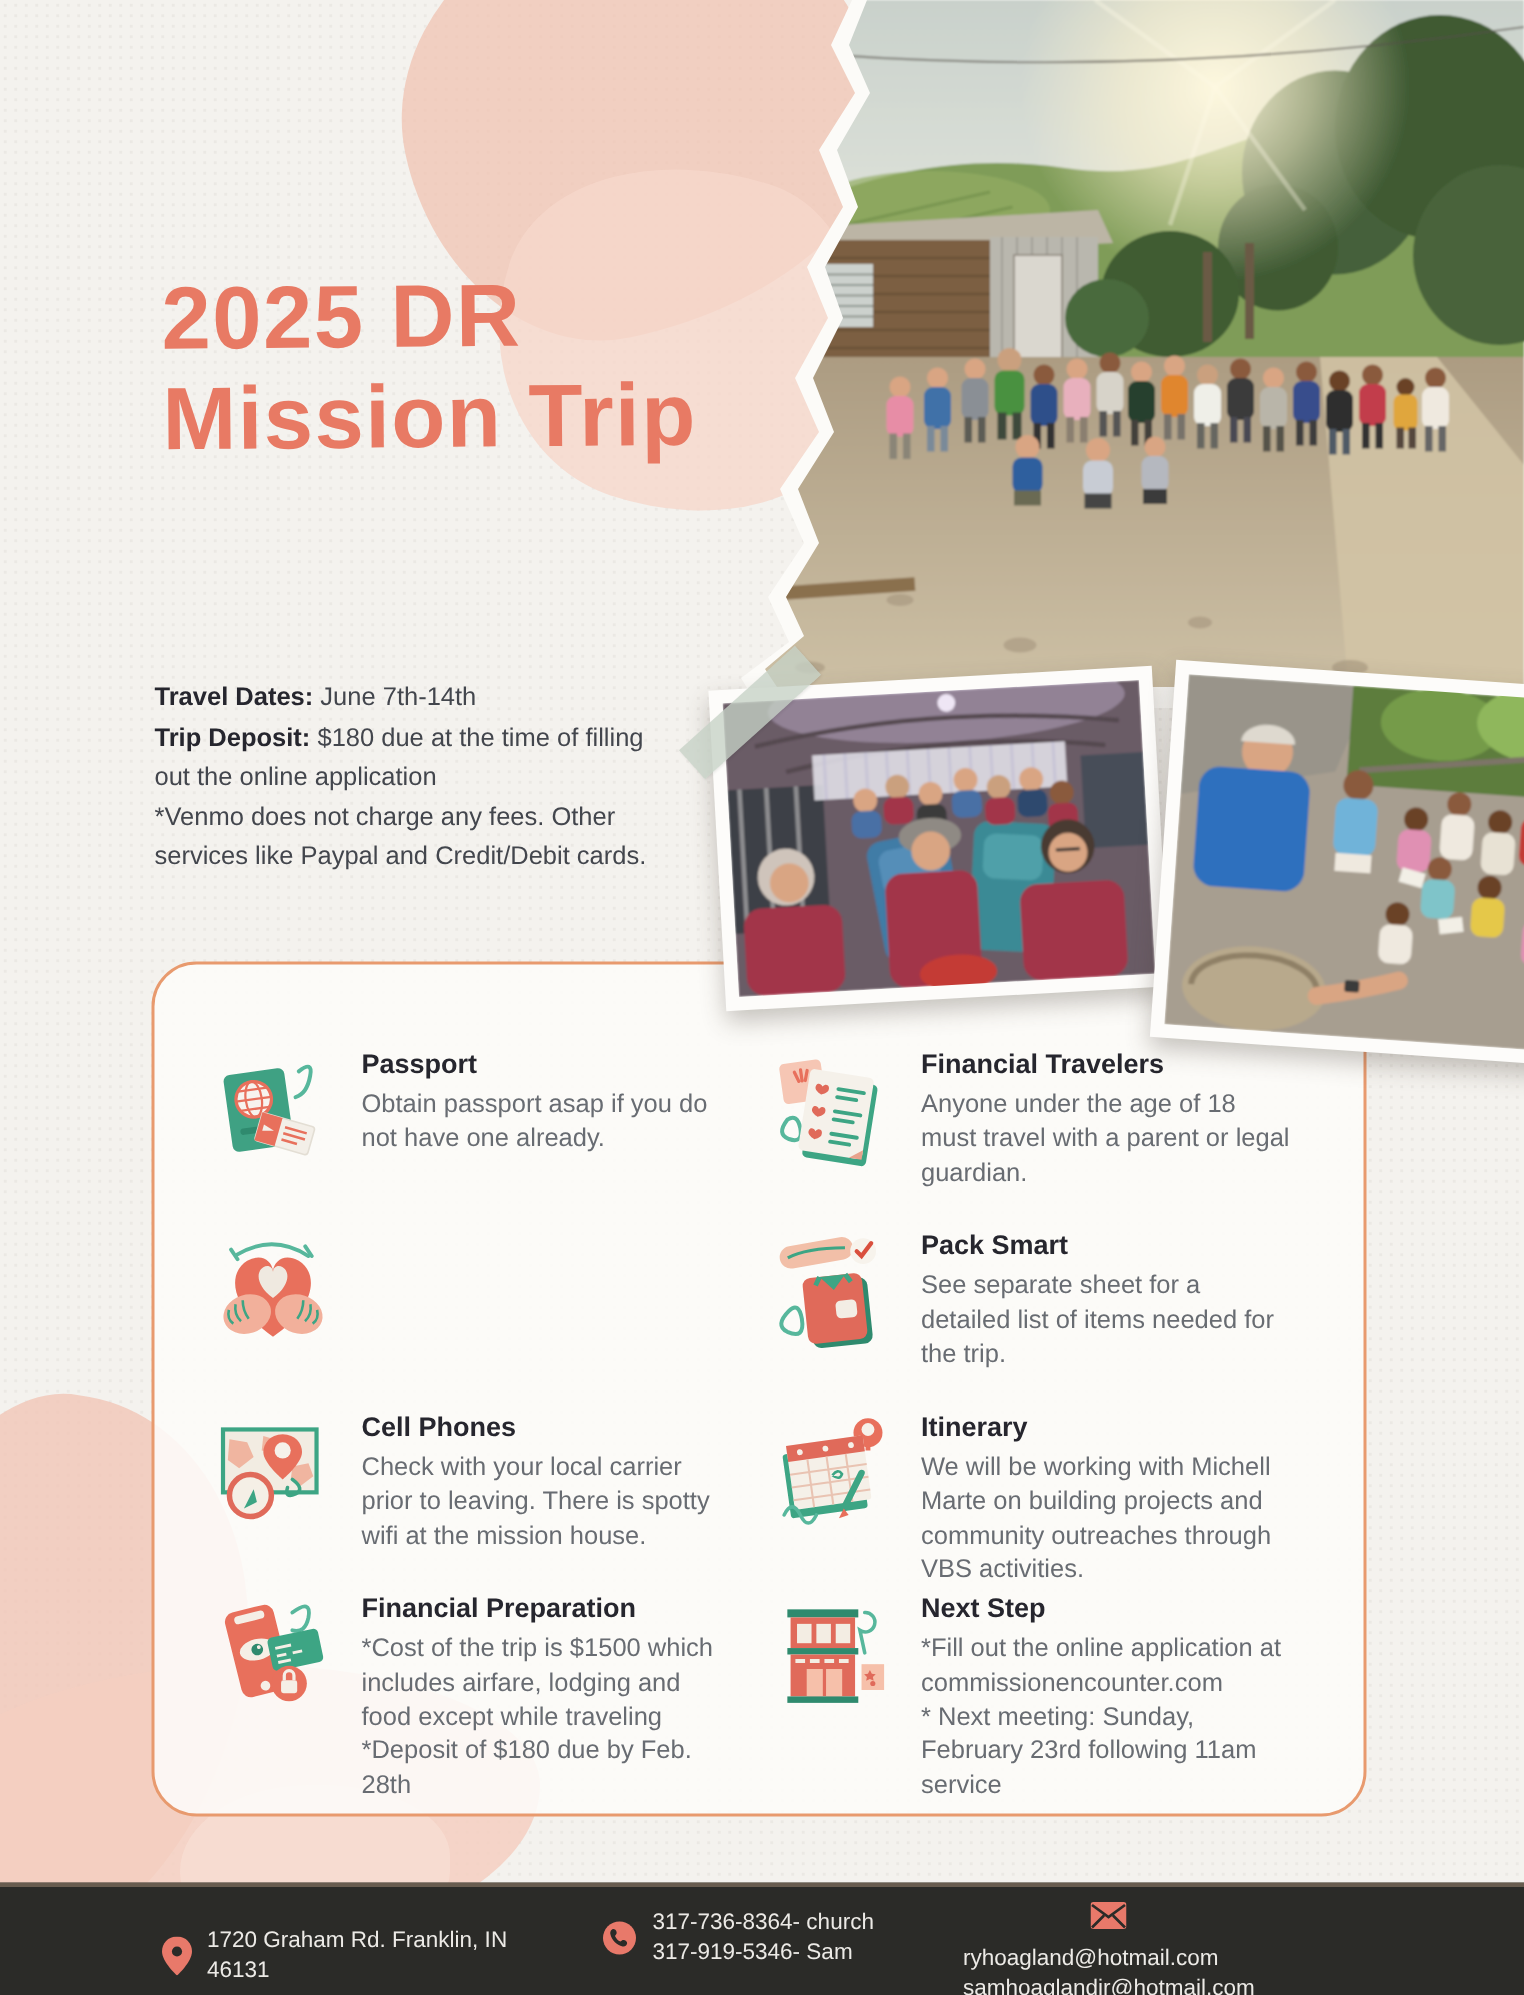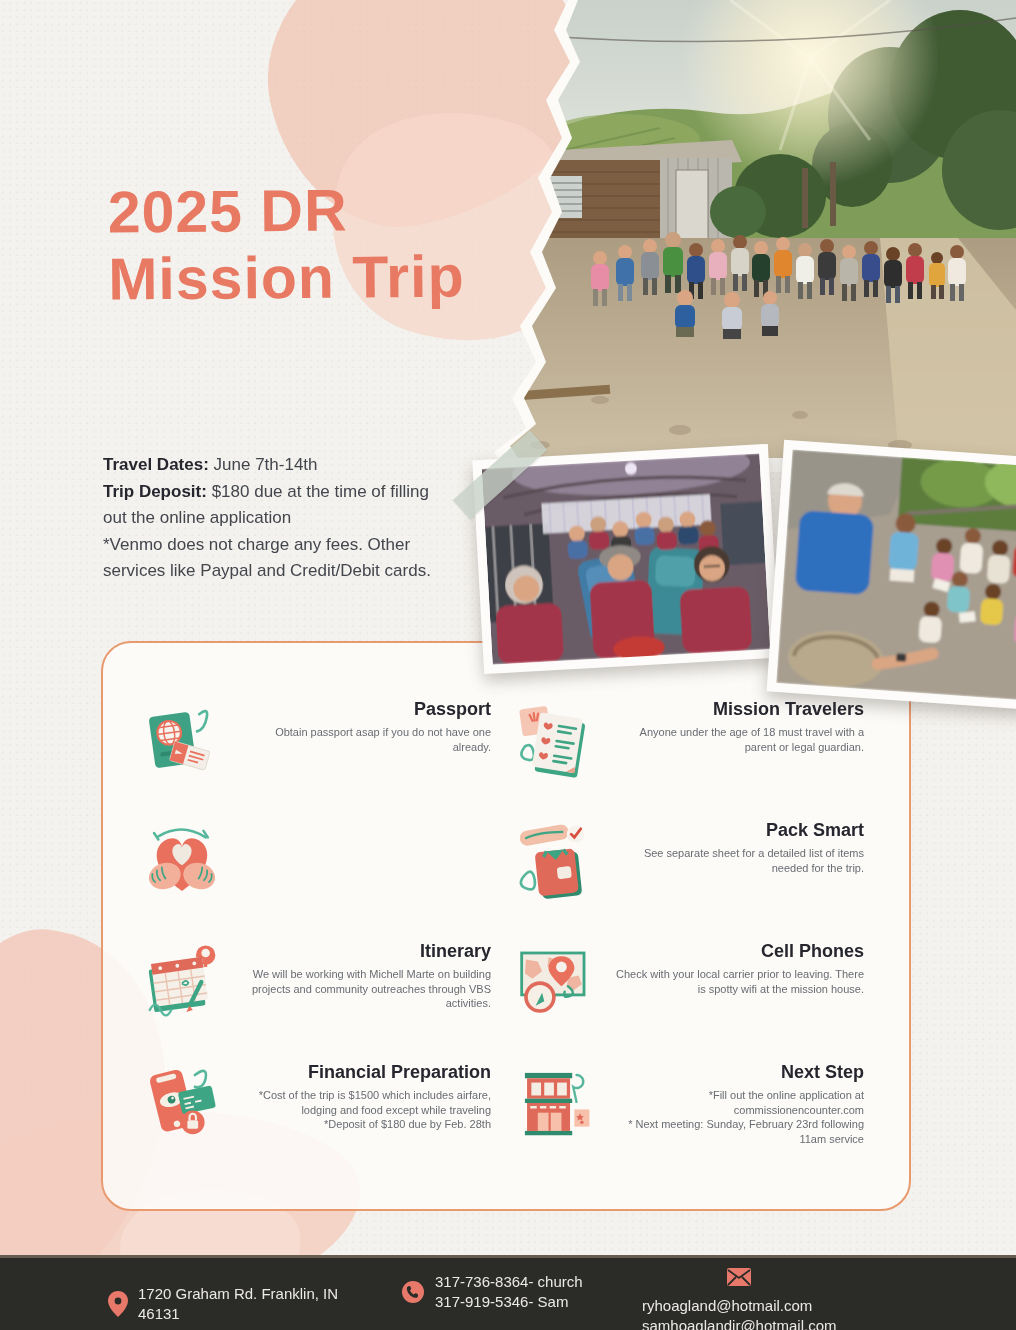--- a/index.html
+++ b/index.html
@@ -55,25 +55,25 @@
   .subtitle { position:absolute; left:134px; top:393px; width:300px; z-index:3;
               color:#2e2f38; font-size:23px; font-weight:bold; line-height:1.4; }
   .intro { position:absolute; left:103px; top:452px; width:335px; z-index:3;
            color:#43464d; font-size:17px; line-height:1.56; }
   .intro b { color:#26262e; }
   
   .info-card { position:absolute; left:101px; top:641px; width:810px; height:570px; z-index:3;
                background:rgba(253,252,249,.88); border:2px solid #e89a6e; border-radius:30px; }
   .info-grid { display:grid; grid-template-columns:1fr 1fr; padding:56px 30px 0 36px;
                column-gap:6px; }
-  .info-item { display:flex; align-items:flex-start; min-height:121px;text-align:right; }
+  .info-item { display:flex; align-items:flex-start; min-height:121px; }
   .info-icon { width:86px; height:86px; flex:0 0 86px; margin-right:16px; margin-top:-2px; }
   .info-icon svg { width:100%; height:100%; }
   .info-title { font-size:18px; font-weight:bold; color:#26262e; margin-bottom:5px; }
-  .info-body  { font-size:11px; color:#686c72; line-height:1.34; white-space:pre-line;
+  .info-body  { font-size:17px; color:#686c72; line-height:1.34; white-space:pre-line;
                 max-width:250px; }
   
   .footer { position:absolute; left:0; bottom:0; width:1016px; height:75px; z-index:6;
             background:#2b2b28; color:#eceae6; font-size:15px; line-height:1.35;
             border-top:3px solid rgba(155,133,112,.55); }
   .f-item { position:absolute; display:flex; align-items:center; gap:10px; }
   .f-addr  { left:108px; top:26px; width:250px; }
   .f-phone { left:401px; top:14px; }
   .f-mail  { left:642px; top:10px;flex-direction:column; }
   .f-icon { flex:0 0 auto; display:flex; }
@@ -327,21 +327,21 @@
               <g stroke="#3da584" stroke-width="2.4" stroke-linecap="round">
                 <path d="M41 27 h16 M41 32 h12"></path>
                   <path d="M41 41 h16 M41 46 h12"></path>
                   <path d="M41 55 h16 M41 60 h12"></path>
                 </g>
               <path d="M54 68 l8 -6 v6 z" fill="#e8a28c"></path>
             </g>
           </svg>
         </div>
         <div class="info-text">
-          <div class="info-title">Mission Travelers</div>
+          <div class="info-title">Financial Travelers</div>
           <div class="info-body">Anyone under the age of 18 must travel with a parent or legal guardian.</div>
         </div>
       </div>
 
       <div class="info-item">
         <div class="info-icon">
           <svg viewBox="0 0 80 80">
             <path d="M18 17 q22 -13 44 1" stroke="#57b79c" stroke-width="2.4" fill="none" stroke-linecap="round"></path>
             <path d="M14 14 l4 6 M60 12 l4 6" stroke="#57b79c" stroke-width="2.4" stroke-linecap="round"></path>
             <path d="M40 68 C14 50 11 29 24 21 C33 16 39 21 40 27 C41 21 47 16 56 21 C69 29 66 50 40 68 Z" fill="#e8705c"></path>
@@ -373,20 +373,40 @@
               <rect x="23" y="30" width="37" height="41" rx="5" fill="#e06a5a"></rect>
               <path d="M34 30 l8 9 l8 -9 z" fill="#3da584"></path>
               <path d="M34 30 l-3 5 M50 30 l3 5" stroke="#3da584" stroke-width="3"></path>
               <rect x="42" y="46" width="13" height="11" rx="3" fill="#f3ede4"></rect>
             </g>
           </svg>
         </div>
         <div class="info-text">
           <div class="info-title">Pack Smart</div>
           <div class="info-body">See separate sheet for a detailed list of items needed for the trip.</div>
+        </div>
+      </div>
+
+      <div class="info-item">
+        <div class="info-icon">
+          <svg viewBox="0 0 80 80">
+            <rect x="9" y="13" width="58" height="39" fill="#f2ece2" stroke="#3da584" stroke-width="2.6"></rect>
+            <path d="M13 19 l11 2 l4 9 l-9 7 l-7 -5 z" fill="#f0b5a0"></path>
+            <path d="M34 17 l10 3 l-2 8 l-9 -2 z" fill="#f0b5a0"></path>
+            <path d="M52 36 l10 -2 l3 8 l-8 6 l-6 -4 z" fill="#f0b5a0"></path>
+            <path d="M46 16 C54 16 58 22 58 27 C58 34 46 44 46 44 C46 44 34 34 34 27 C34 22 38 16 46 16 Z" fill="#e8705c"></path>
+            <circle cx="46" cy="26" r="5" fill="#f6f1ea"></circle>
+            <path d="M52 44 q8 6 2 9 q-7 3 -5 -4" stroke="#3da584" stroke-width="2.2" fill="none" stroke-linecap="round"></path>
+            <circle cx="26" cy="54" r="13" fill="#f5efe6" stroke="#e06a5a" stroke-width="3.4"></circle>
+            <path d="M22 62 L28 50 L30 58 Z" fill="#3da584"></path>
+          </svg>
+        </div>
+        <div class="info-text">
+          <div class="info-title">Cell Phones</div>
+          <div class="info-body">Check with your local carrier prior to leaving. There is spotty wifi at the mission house.</div>
         </div>
       </div>
 
       <div class="info-item">
         <div class="info-icon">
           <svg viewBox="0 0 80 80">
             <path d="M62 26 q0 -4 0 -6" stroke="#e8705c" stroke-width="3"></path>
             <circle cx="62" cy="15" r="9" fill="#e8705c"></circle>
               <circle cx="62" cy="13" r="4" fill="#f6f1ea"></circle>
             <g transform="rotate(-8 36 42)">
@@ -400,40 +420,20 @@
               <path d="M40 42 q4 -4 6 0 q-2 4 -6 0" stroke="#3da584" stroke-width="1.6" fill="none"></path>
             </g>
             <path d="M58 40 L47 62" stroke="#3da584" stroke-width="4" stroke-linecap="round"></path>
             <path d="M47 62 l-3 6 l6 -2 z" fill="#e8705c"></path>
             <path d="M10 66 q5 -10 10 0 q5 10 10 0" stroke="#57b79c" stroke-width="2.2" fill="none" stroke-linecap="round"></path>
           </svg>
         </div>
         <div class="info-text">
           <div class="info-title">Itinerary</div>
           <div class="info-body">We will be working with Michell Marte on building projects and community outreaches through VBS activities.</div>
-        </div>
-      </div>
-
-      <div class="info-item">
-        <div class="info-icon">
-          <svg viewBox="0 0 80 80">
-            <rect x="9" y="13" width="58" height="39" fill="#f2ece2" stroke="#3da584" stroke-width="2.6"></rect>
-            <path d="M13 19 l11 2 l4 9 l-9 7 l-7 -5 z" fill="#f0b5a0"></path>
-            <path d="M34 17 l10 3 l-2 8 l-9 -2 z" fill="#f0b5a0"></path>
-            <path d="M52 36 l10 -2 l3 8 l-8 6 l-6 -4 z" fill="#f0b5a0"></path>
-            <path d="M46 16 C54 16 58 22 58 27 C58 34 46 44 46 44 C46 44 34 34 34 27 C34 22 38 16 46 16 Z" fill="#e8705c"></path>
-            <circle cx="46" cy="26" r="5" fill="#f6f1ea"></circle>
-            <path d="M52 44 q8 6 2 9 q-7 3 -5 -4" stroke="#3da584" stroke-width="2.2" fill="none" stroke-linecap="round"></path>
-            <circle cx="26" cy="54" r="13" fill="#f5efe6" stroke="#e06a5a" stroke-width="3.4"></circle>
-            <path d="M22 62 L28 50 L30 58 Z" fill="#3da584"></path>
-          </svg>
-        </div>
-        <div class="info-text">
-          <div class="info-title">Cell Phones</div>
-          <div class="info-body">Check with your local carrier prior to leaving. There is spotty wifi at the mission house.</div>
         </div>
       </div>
 
       <div class="info-item">
         <div class="info-icon">
           <svg viewBox="0 0 80 80">
             <path d="M52 14 q12 -9 10 3 q-2 10 -10 8" stroke="#57b79c" stroke-width="2.4" fill="none" stroke-linecap="round"></path>
             <g transform="rotate(-14 30 38)">
               <rect x="15" y="11" width="31" height="54" rx="6" fill="#e8705c"></rect>
               <rect x="21" y="14" width="19" height="5" rx="2.5" fill="#f5efe6"></rect>

